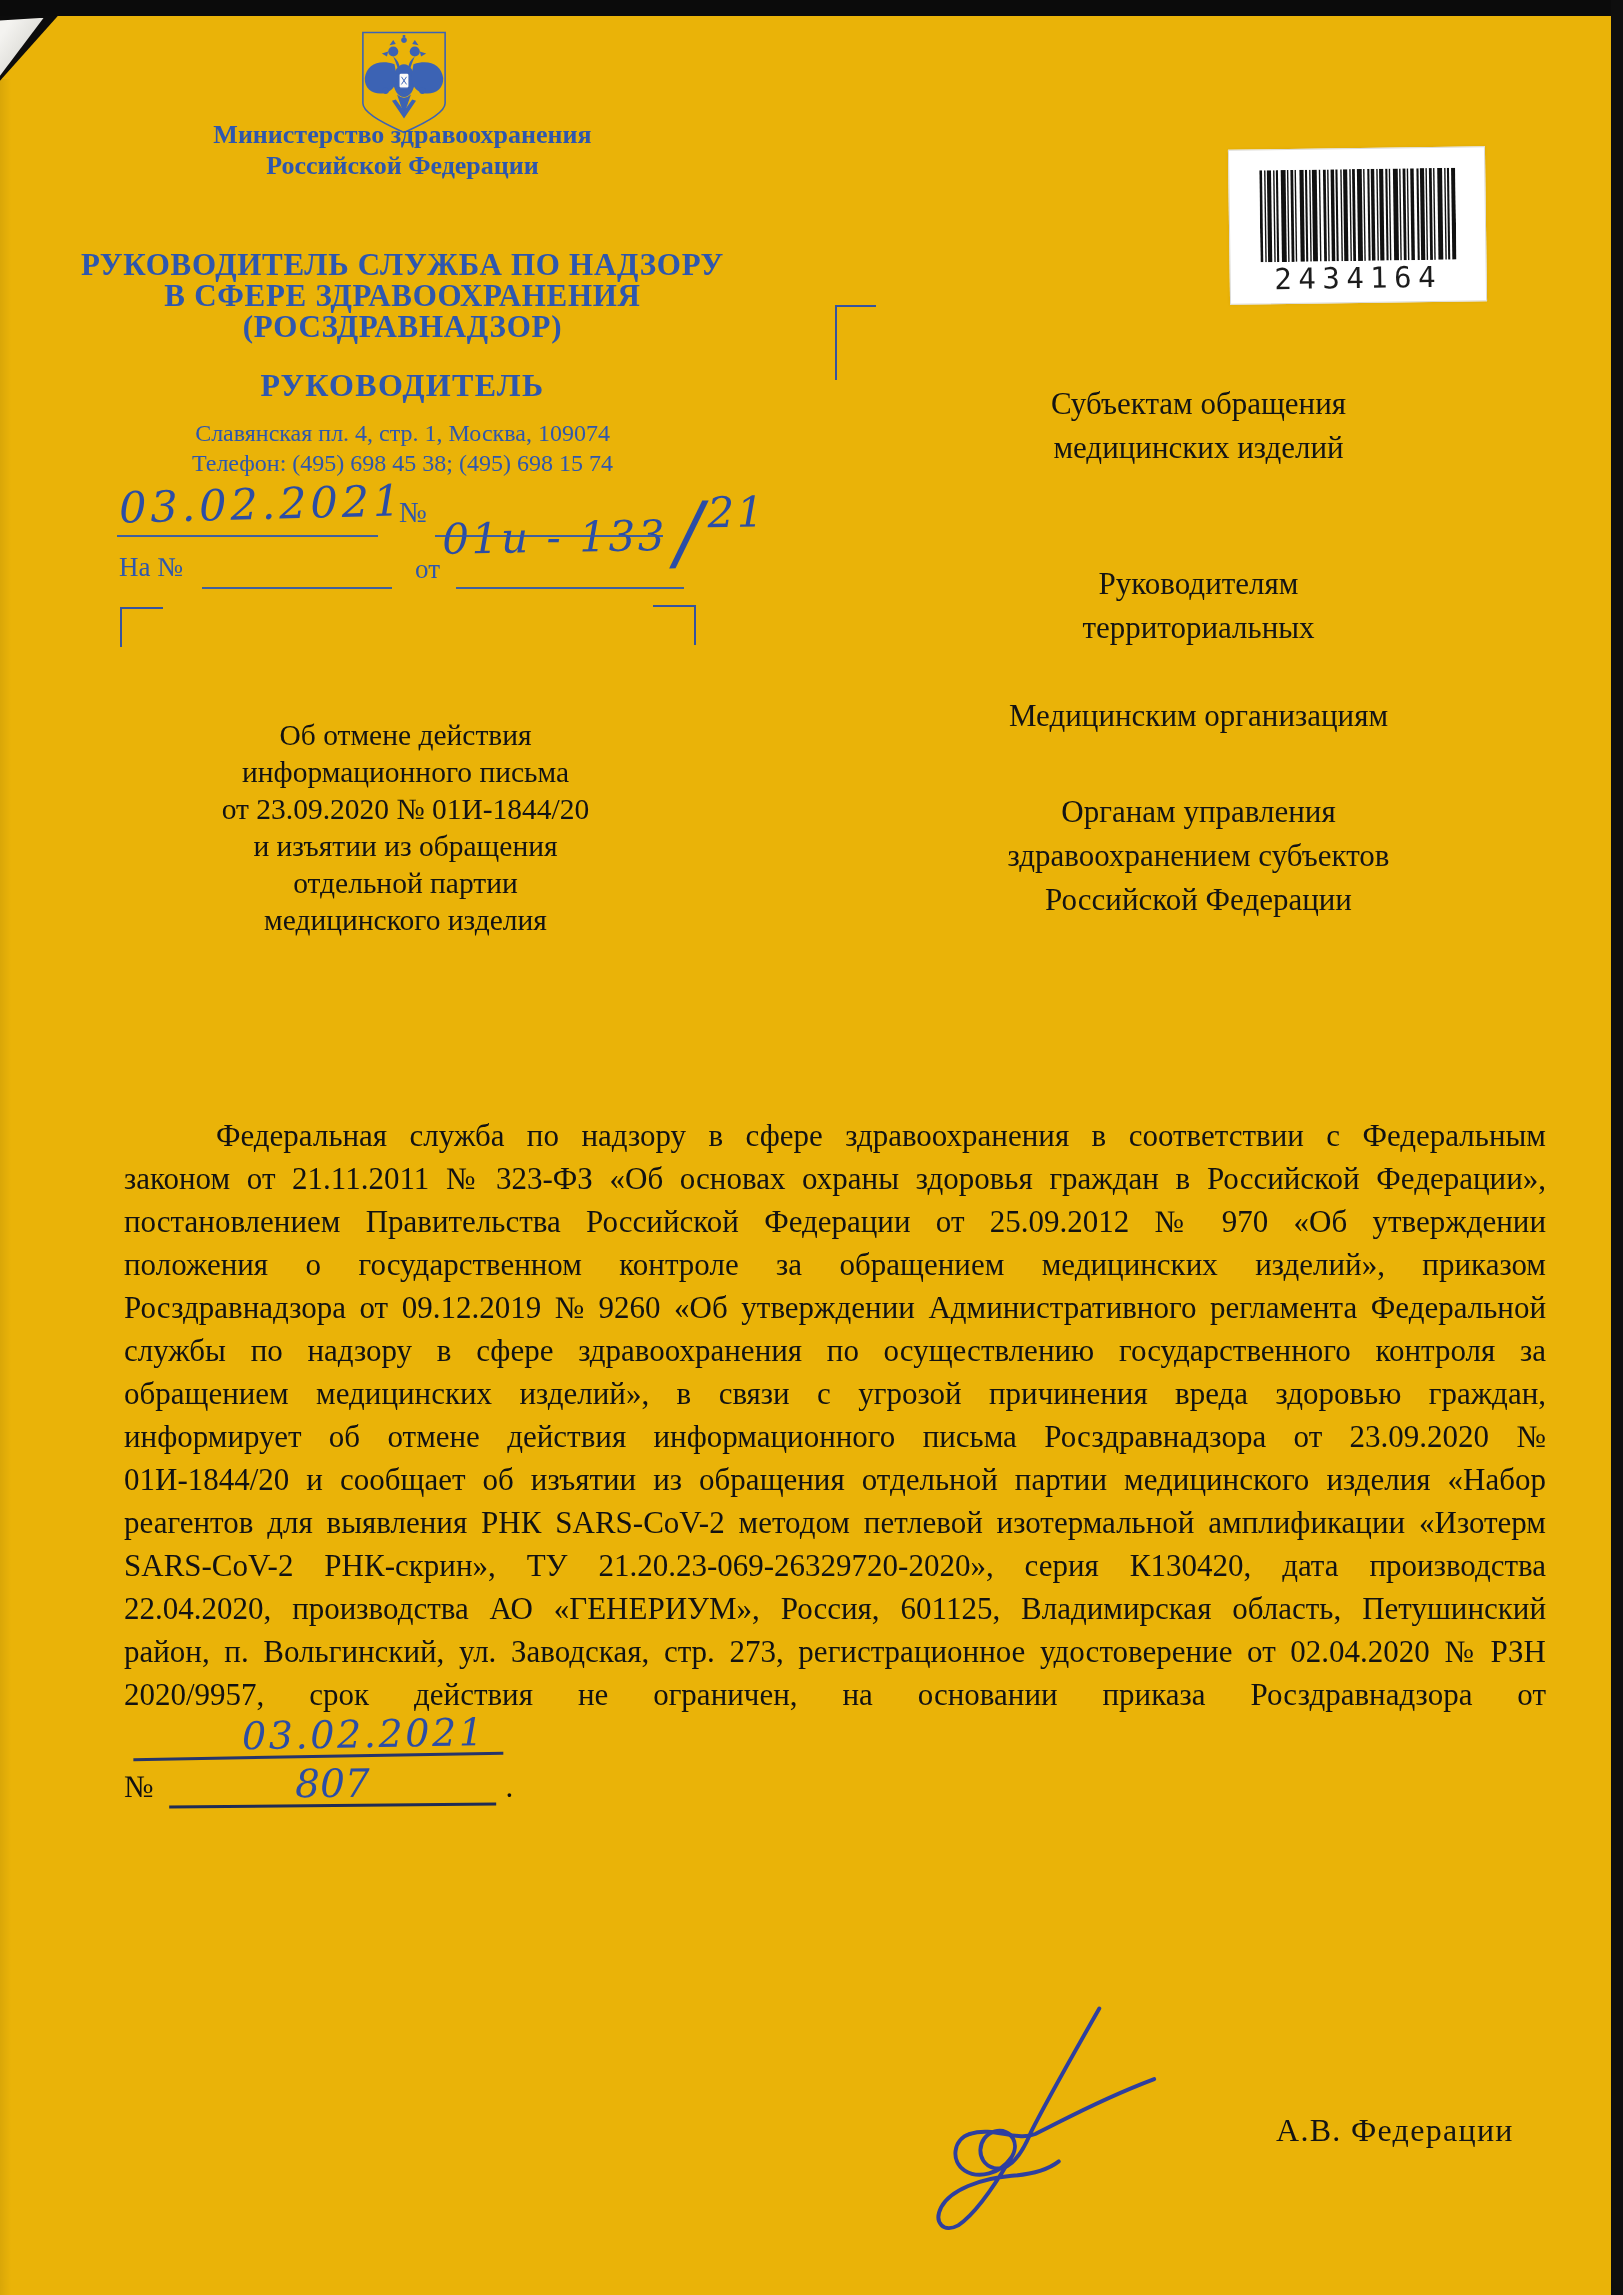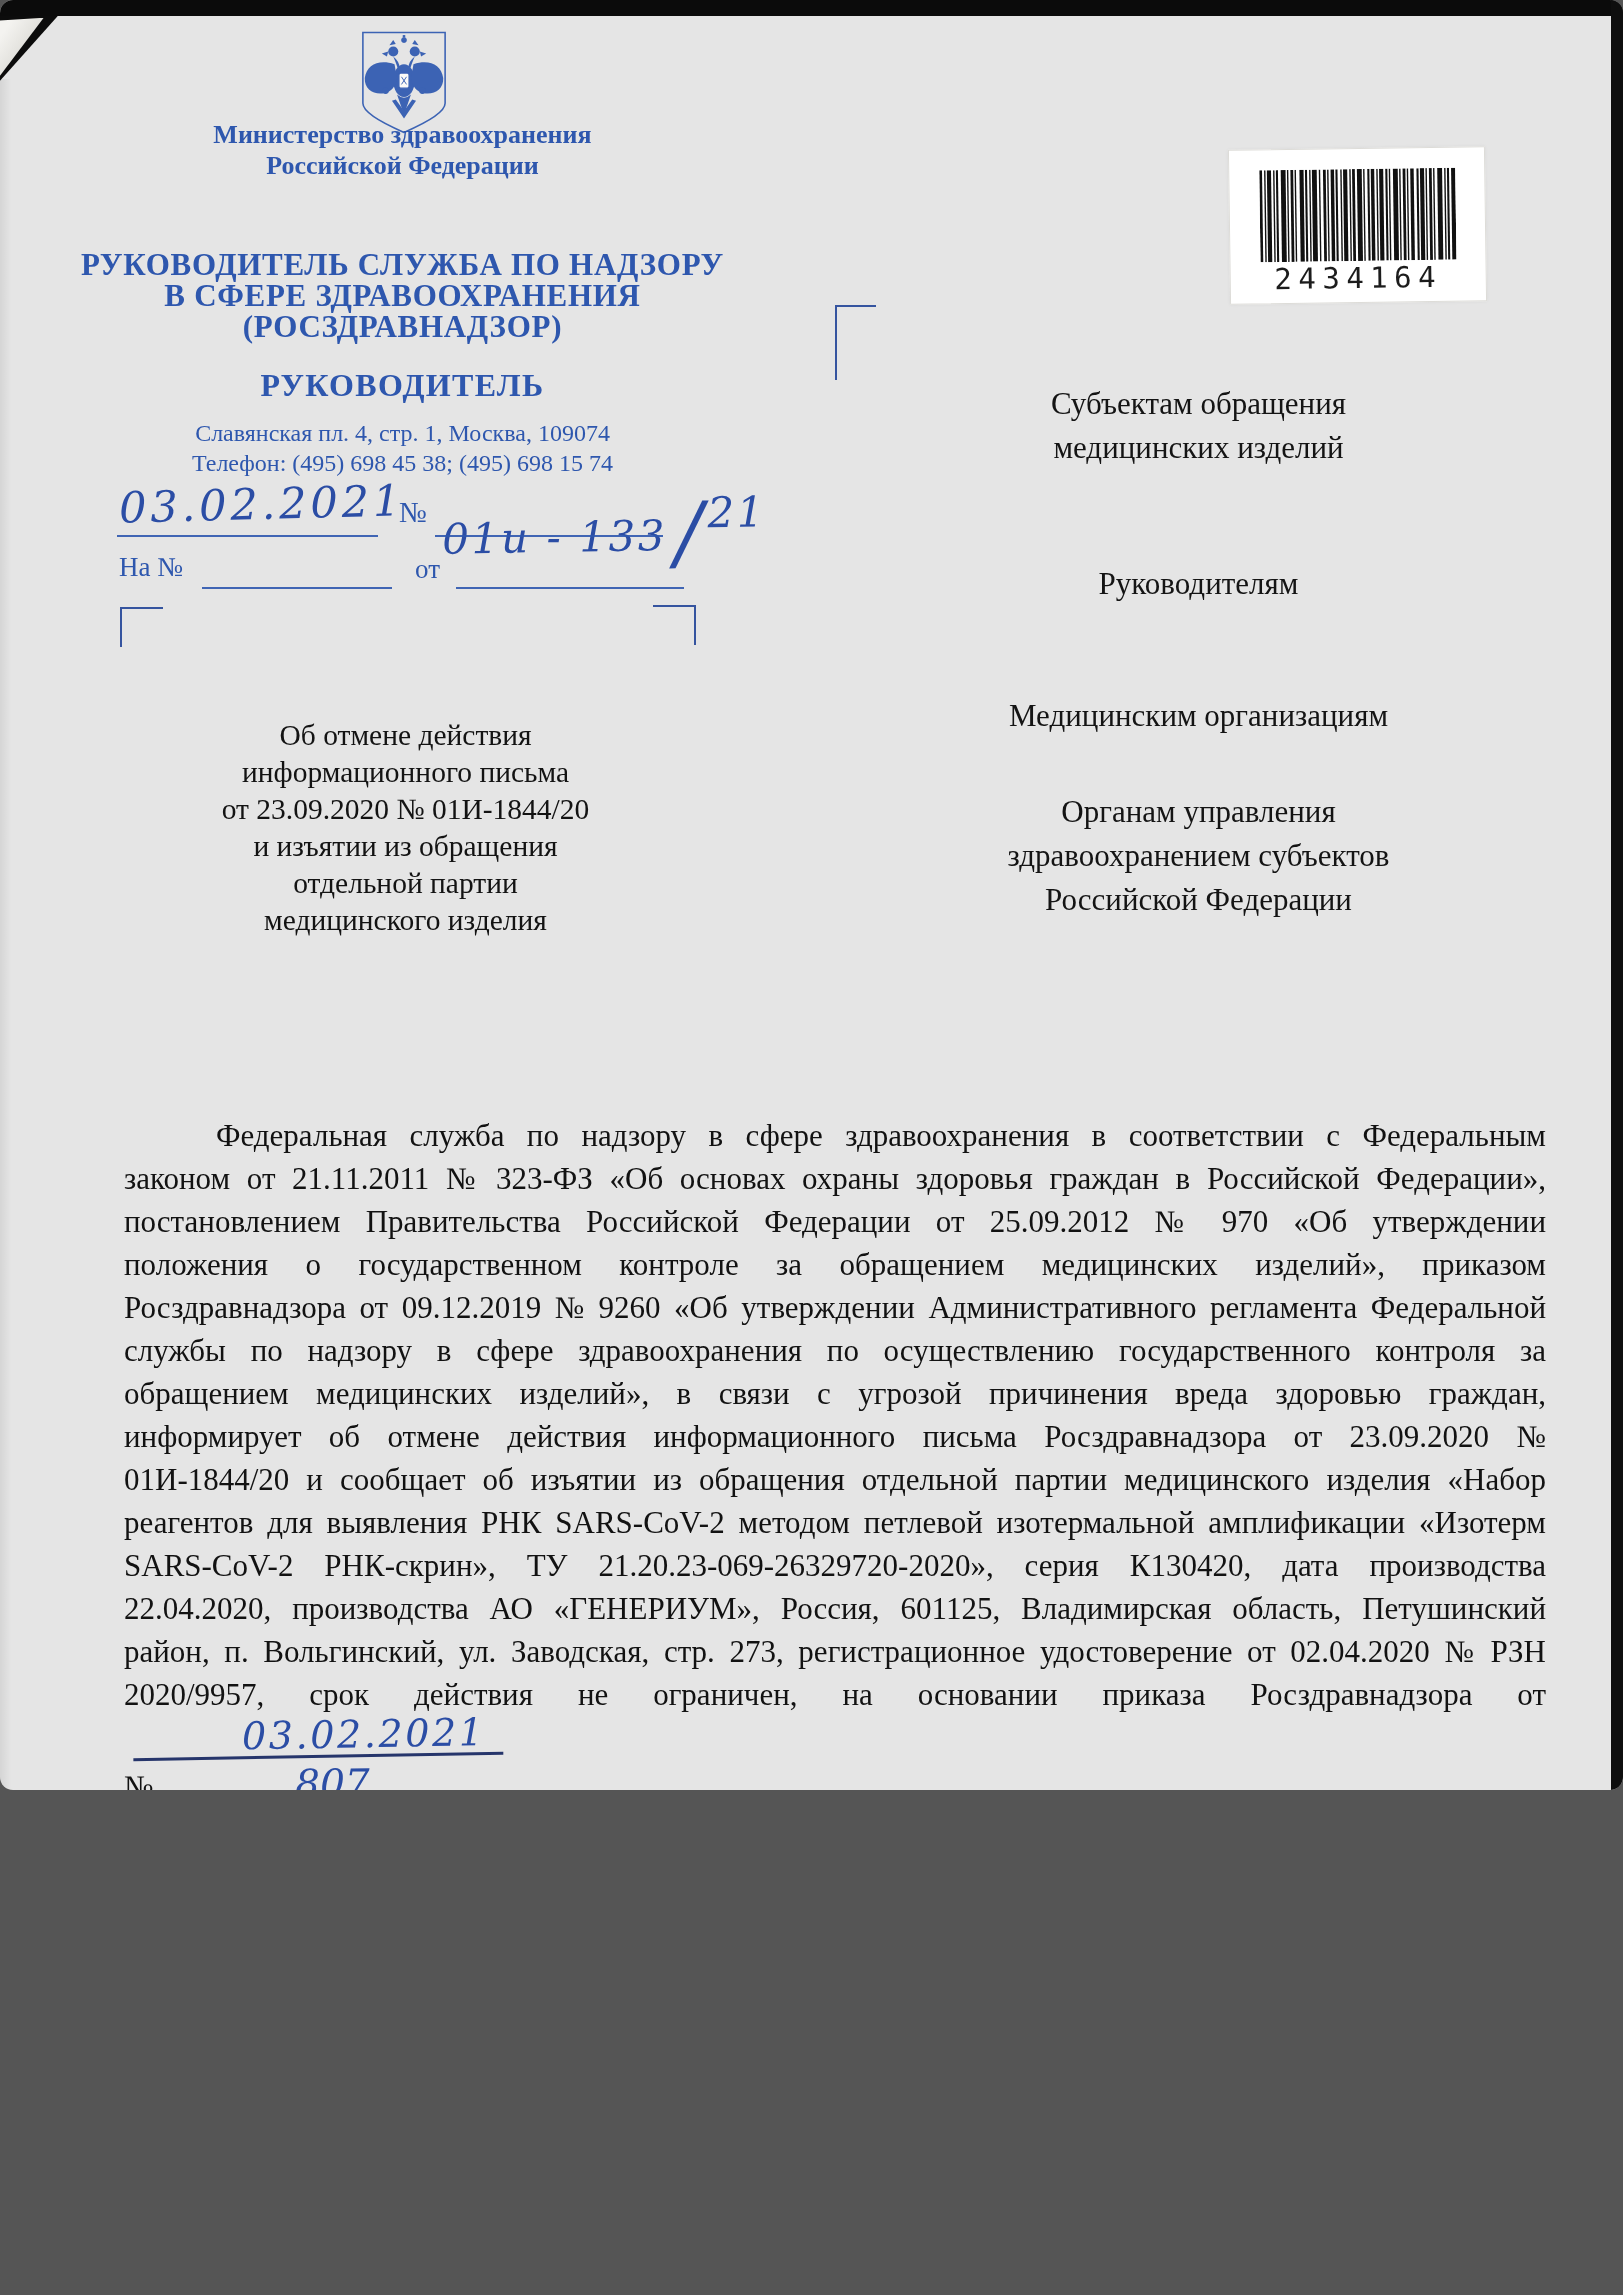--- a/index.html
+++ b/index.html
@@ -1,17 +1,17 @@
 <!DOCTYPE html>
 <html style="font-size:10.5px"><head>
 <meta charset="utf-8">
 <style>
   html,body{margin:0;padding:0;background:#555;}
-  .page{position:relative;width:1623px;height:1790px;background:#e5e5e5;overflow:hidden;
-        font-family:"Liberation Serif",serif;color:#161616;border-radius:13px;}
+  .page{position:relative;width:1623px;height:2295px;background:#eab308;overflow:hidden;
+        font-family:"Liberation Serif",serif;color:#161616;}
   
   .top-strip{position:absolute;left:0;top:0;width:1623px;height:15.7px;background:#0b0b0b;}
   .right-strip{position:absolute;left:1611px;top:0;width:11.8px;height:2295px;background:#0e0e0e;}
   .corner-black{position:absolute;left:0;top:15.7px;width:58px;height:65px;background:#0c0c0c;
         clip-path:polygon(0 0,100% 0,0 100%);}
   .corner-fold{position:absolute;left:0;top:17.7px;width:47px;height:58px;
         background:linear-gradient(125deg,#f4f3f0 15%,#dddcd7 60%,#b8b6b1 95%);
         clip-path:polygon(0 5%,93% 0,0 100%);}
   .left-shade{position:absolute;left:0;top:79px;width:10.5px;height:2217px;
         background:linear-gradient(to right,rgba(0,0,0,0.07),rgba(0,0,0,0));}
@@ -188,20 +188,21 @@
     <div class="barcode-digits">2434164</div>
   </div>
 
   <div class="recipients">
     <div class="rec-group rg0">
       <div>Субъектам обращения</div>
       <div>медицинских изделий</div>
     </div>
     <div class="rec-group rg1">
       <div>Руководителям</div>
+      <div>территориальных</div>
     </div>
     <div class="rec-group rg2">
       <div>Медицинским организациям</div>
     </div>
     <div class="rec-group rg3">
       <div>Органам управления</div>
       <div>здравоохранением субъектов</div>
       <div>Российской Федерации</div>
     </div>
   </div>

